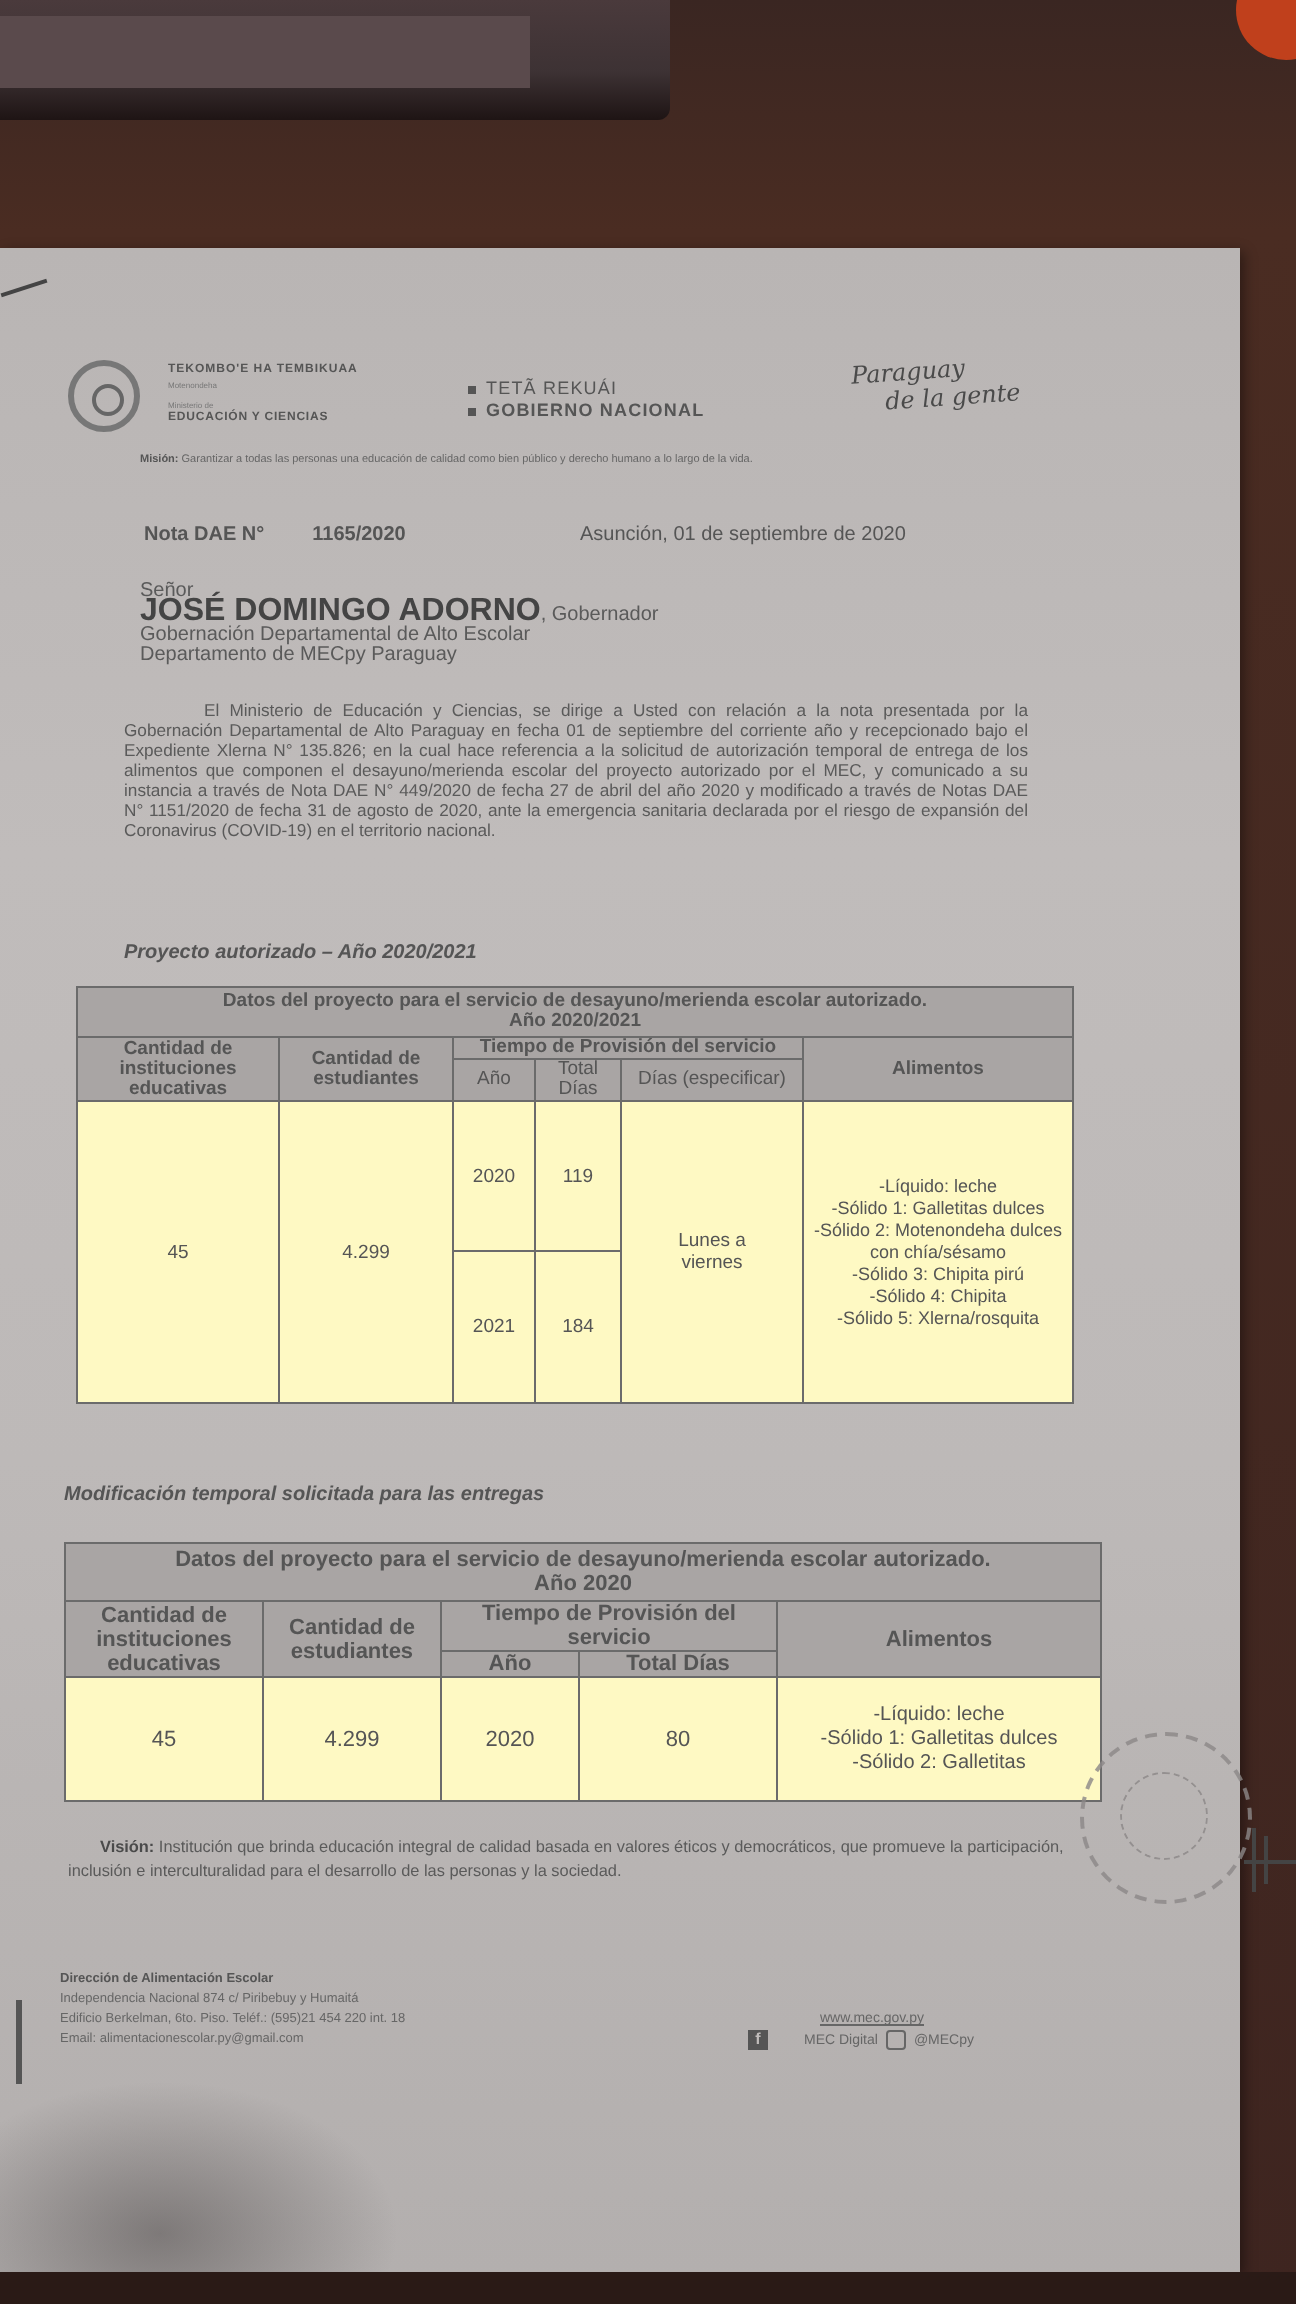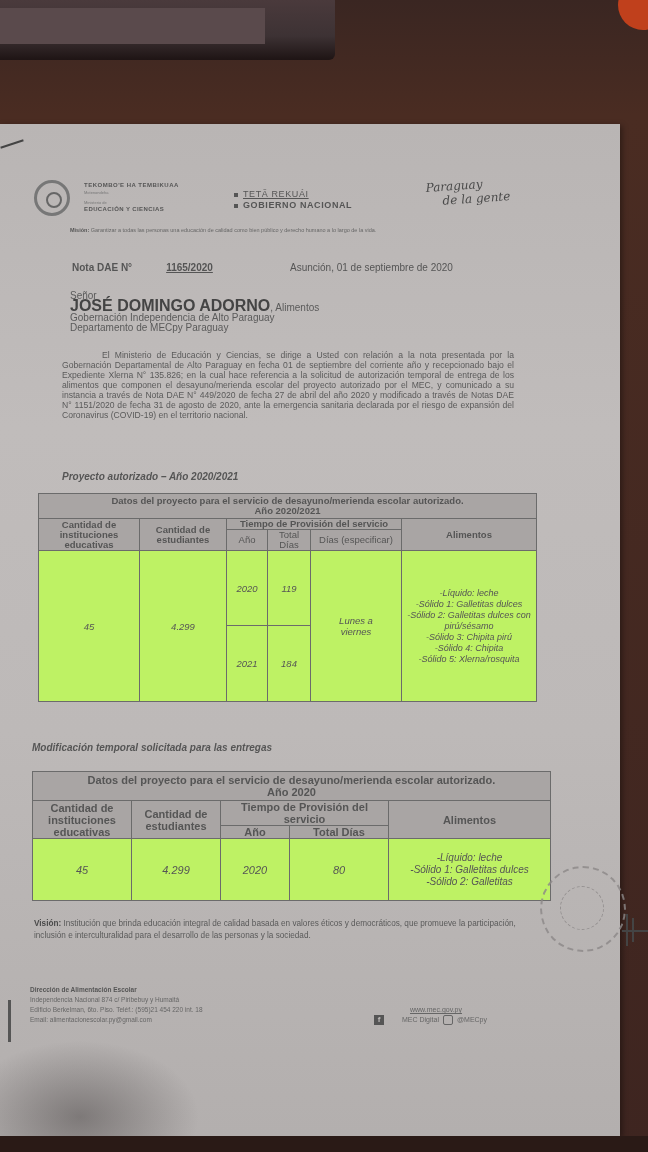--- a/index.html
+++ b/index.html
@@ -28,66 +28,66 @@
   .letterhead { position:absolute; left:34px; top:178px; width:540px; height:42px; }
   .seal { position:absolute; left:0; top:2px; width:36px; height:36px; border-radius:50%;
     border:3px solid #777; box-sizing:border-box; }
   .seal::after { content:""; position:absolute; left:9px; top:9px; width:12px; height:12px; border-radius:50%; border:2px solid #666; }
   .ministry-top { position:absolute; left:50px; top:4px; font-size:6px; font-weight:bold; color:#555; letter-spacing:0.5px; }
   .ministry-sub { position:absolute; left:50px; top:12px; font-size:4px; color:#777; }
   .ministry-small { position:absolute; left:50px; top:22px; font-size:4px; color:#777; }
   .ministry-name { position:absolute; left:50px; top:28px; font-size:6px; font-weight:bold; color:#555; letter-spacing:0.4px; }
   .gov-line { position:absolute; left:200px; font-size:9px; color:#555; letter-spacing:0.6px; }
   .gov-line .sq { display:inline-block; width:4px; height:4px; background:#555; margin-right:5px; vertical-align:middle; }
-  .gov-1 { top:11px;text-decoration:underline; }
+  .gov-1 { top:11px; }
   .gov-2 { top:22px; font-weight:bold; }
   .slogan { position:absolute; left:392px; top:0px; font-family:"DejaVu Serif", serif; font-style:italic;
     font-size:12px; color:#4a4a4a; line-height:14px; transform:rotate(-4deg); }
   .slogan .l2 { display:block; padding-left:16px; }
 
   .mision { position:absolute; left:70px; top:226px; width:450px; font-size:5.5px; color:#666; line-height:9px; }
   .mision b { color:#555; }
 
   .nota-row { position:absolute; left:72px; top:262px; width:460px; font-size:10px; color:#555; }
   .nota-label { font-weight:bold; }
-  .nota-num { font-weight:bold; margin-left:34px;text-decoration:underline; }
+  .nota-num { font-weight:bold; margin-left:24px; }
   .nota-date { position:absolute; left:218px; top:0; white-space:nowrap; }
 
   .addressee { position:absolute; left:70px; top:291px; font-size:10px; color:#5a5a5a; line-height:10px; }
   .addressee .name { font-weight:bold; color:#444; font-size:16px; }
 
   .body-text { position:absolute; left:62px; top:350px; width:452px; font-size:8.6px; line-height:10px;
     color:#5a5a5a; text-align:justify; text-indent:40px; }
 
   .section-title { position:absolute; font-size:10px; font-weight:bold; font-style:italic; color:#555; }
   .st1 { left:62px; top:471px; }
   .st2 { left:32px; top:742px; }
 
   table.t { position:absolute; border-collapse:collapse; color:#555; }
   table.t td, table.t th { border:1px solid #6b6b6b; text-align:center; vertical-align:middle; padding:0; }
   table.t th { background:#a9a5a4; font-weight:bold; }
-  table.t td { background:#bef264; font-weight:normal;font-style:italic; }
+  table.t td { background:#fef9c3; font-weight:normal; }
   .t1 { left:38px; top:493px; width:499px; font-size:9.5px; }
   .t1 th { line-height:10px; }
   .t1 td { line-height:11px; }
   .t2 { left:32px; top:771px; width:519px; font-size:11px; }
   .t2 th { line-height:12px; }
   .t2 td { line-height:12px; }
   .foods { font-size:9px; line-height:11px; padding:2px 3px !important; }
   .t2 .foods { font-size:10px; line-height:12px; }
 
   .stamp { position:absolute; left:540px; top:866px; width:82px; height:82px; border-radius:50%;
     border:2px dashed #8c8888; opacity:0.8; }
   .stamp::after { content:""; position:absolute; left:18px; top:18px; width:42px; height:42px; border-radius:50%; border:1px dashed #8c8888; }
   .signature { position:absolute; left:626px; top:914px; width:20px; height:32px; border-left:2px solid #444; }
   .signature::before { content:""; position:absolute; left:4px; top:4px; width:2px; height:24px; background:#444; }
   .signature::after { content:""; position:absolute; left:-6px; top:16px; width:26px; height:2px; background:#444; }
 
   .vision { position:absolute; left:34px; top:918px; width:500px; font-size:8.2px; line-height:12px; color:#5a5a5a; }
-  .vision b { color:#4a4a4a; }
+  .vision b { color:#4a4a4a;margin-left:16px; }
 
   .footer { position:absolute; left:30px; top:985px; font-size:6.5px; color:#666; line-height:10px; }
   .footer .dept { font-weight:bold; color:#555; }
   .footer-bar { position:absolute; left:8px; top:1000px; width:3px; height:42px; background:#555; }
   .footer-right { position:absolute; left:374px; top:1005px; font-size:7px; color:#666; line-height:10px; }
   .footer-right .url { margin-left:36px; text-decoration:underline; }
   .fb-icon { display:inline-block; width:10px; height:10px; background:#555; color:#c0bcbb; font-size:8px; line-height:10px; text-align:center; font-weight:bold; margin-right:18px; vertical-align:middle; }
   .ig-icon { display:inline-block; width:8px; height:8px; border:1px solid #666; border-radius:2px; margin:0 4px; vertical-align:middle; }
 </style>
 </head>
@@ -119,22 +119,22 @@
 
 <div class="mision"><b>Misión:</b><span> Garantizar a todas las personas una educación de calidad como bien público y derecho humano a lo largo de la vida.</span></div>
 
 <div class="nota-row">
   <span class="nota-label">Nota DAE N°</span><span class="nota-num">1165/2020</span>
   <span class="nota-date">Asunción, 01 de septiembre de 2020</span>
 </div>
 
 <div class="addressee">
   <div>Señor</div>
-  <div><span class="name">JOSÉ DOMINGO ADORNO</span><span>, Alimentos</span></div>
-  <div>Gobernación Independencia de Alto Paraguay</div>
+  <div><span class="name">JOSÉ DOMINGO ADORNO</span><span>, Gobernador</span></div>
+  <div>Gobernación Departamental de Alto Escolar</div>
   <div>Departamento de MECpy Paraguay</div>
 </div>
 
 <div class="body-text">El Ministerio de Educación y Ciencias, se dirige a Usted con relación a la nota presentada por la Gobernación Departamental de Alto Paraguay en fecha 01 de septiembre del corriente año y recepcionado bajo el Expediente Xlerna N° 135.826; en la cual hace referencia a la solicitud de autorización temporal de entrega de los alimentos que componen el desayuno/merienda escolar del proyecto autorizado por el MEC, y comunicado a su instancia a través de Nota DAE N° 449/2020 de fecha 27 de abril del año 2020 y modificado a través de Notas DAE N° 1151/2020 de fecha 31 de agosto de 2020, ante la emergencia sanitaria declarada por el riesgo de expansión del Coronavirus (COVID-19) en el territorio nacional.</div>
 
 <div class="section-title st1">Proyecto autorizado – Año 2020/2021</div>
 <table class="t t1">
   <tbody>
       <tr>
     <th colspan="6" style="padding:2px 0;">
@@ -155,21 +155,21 @@
   </tr>
   <tr style="height:75px;">
     <td rowspan="2">45</td>
     <td rowspan="2">4.299</td>
     <td>2020</td>
     <td>119</td>
     <td rowspan="2" style="padding:0 14px;">Lunes a viernes</td>
     <td rowspan="2" class="foods">
       <div>-Líquido: leche</div>
       <div>-Sólido 1: Galletitas dulces</div>
-      <div>-Sólido 2: Galletitas dulces con pirú/sésamo</div>
+      <div>-Sólido 2: Motenondeha dulces con chía/sésamo</div>
       <div>-Sólido 3: Chipita pirú</div>
       <div>-Sólido 4: Chipita</div>
       <div>-Sólido 5: Xlerna/rosquita</div>
     </td>
   </tr>
   <tr style="height:76px;">
     <td>2021</td>
     <td>184</td>
   </tr>
 </tbody>

